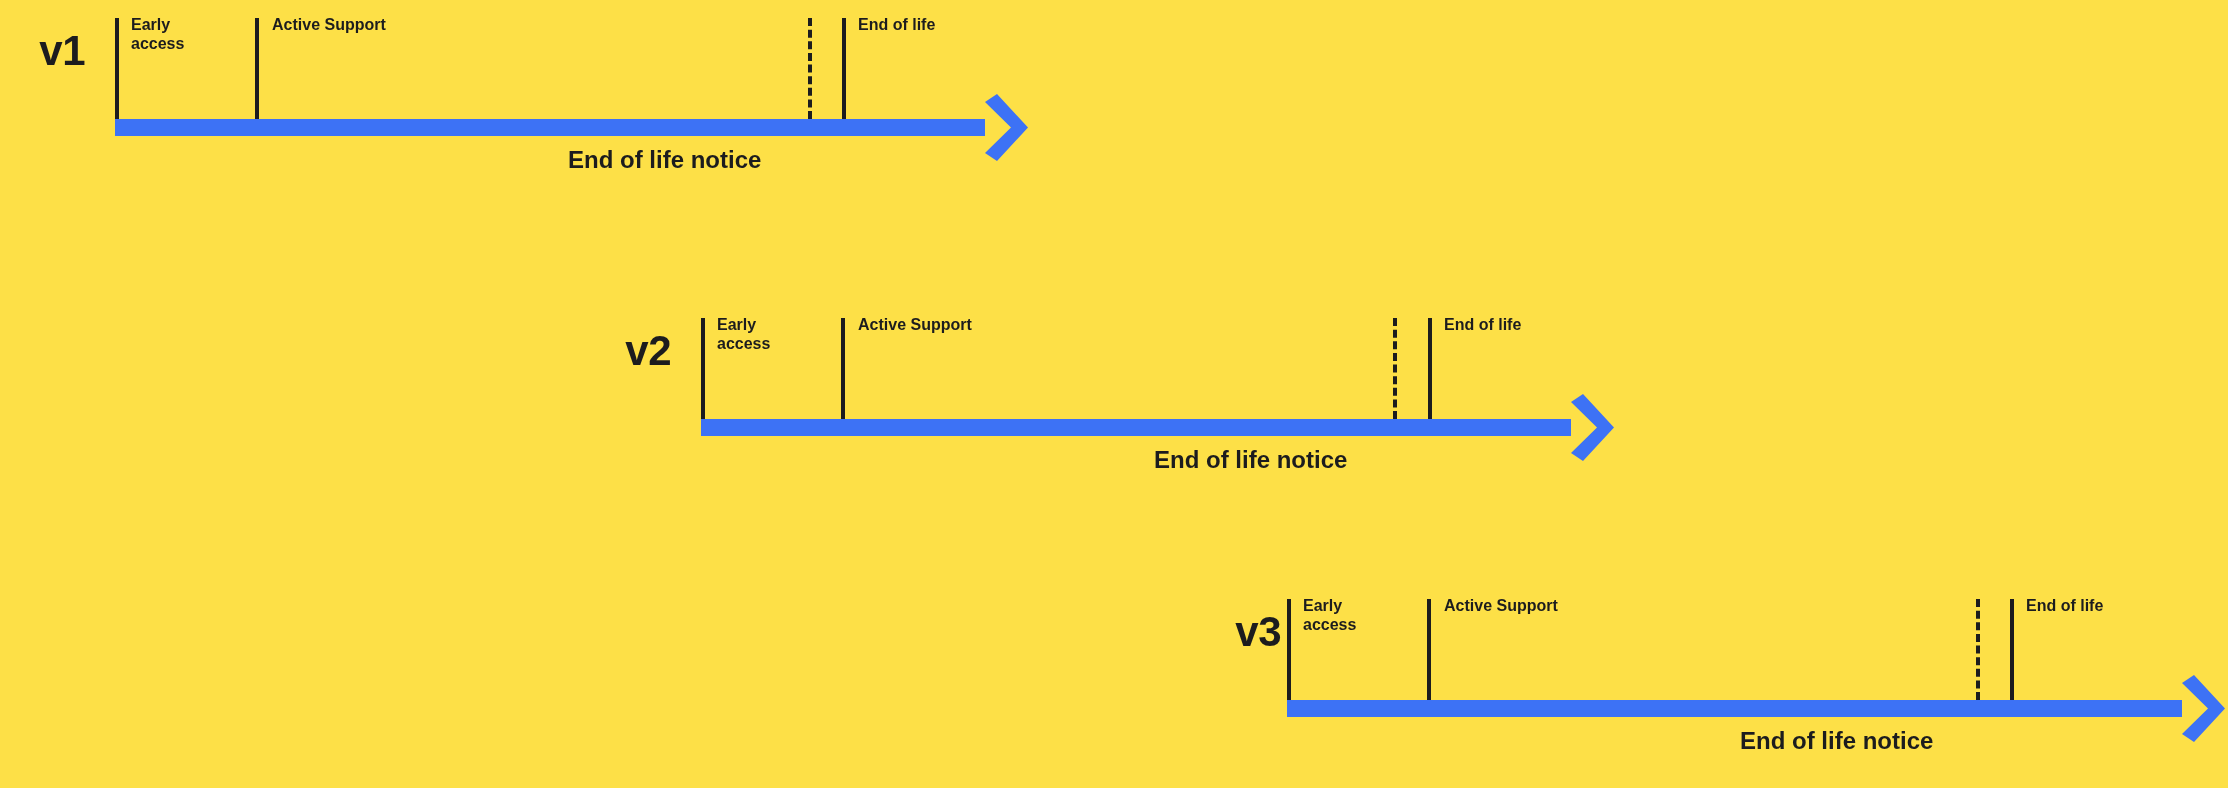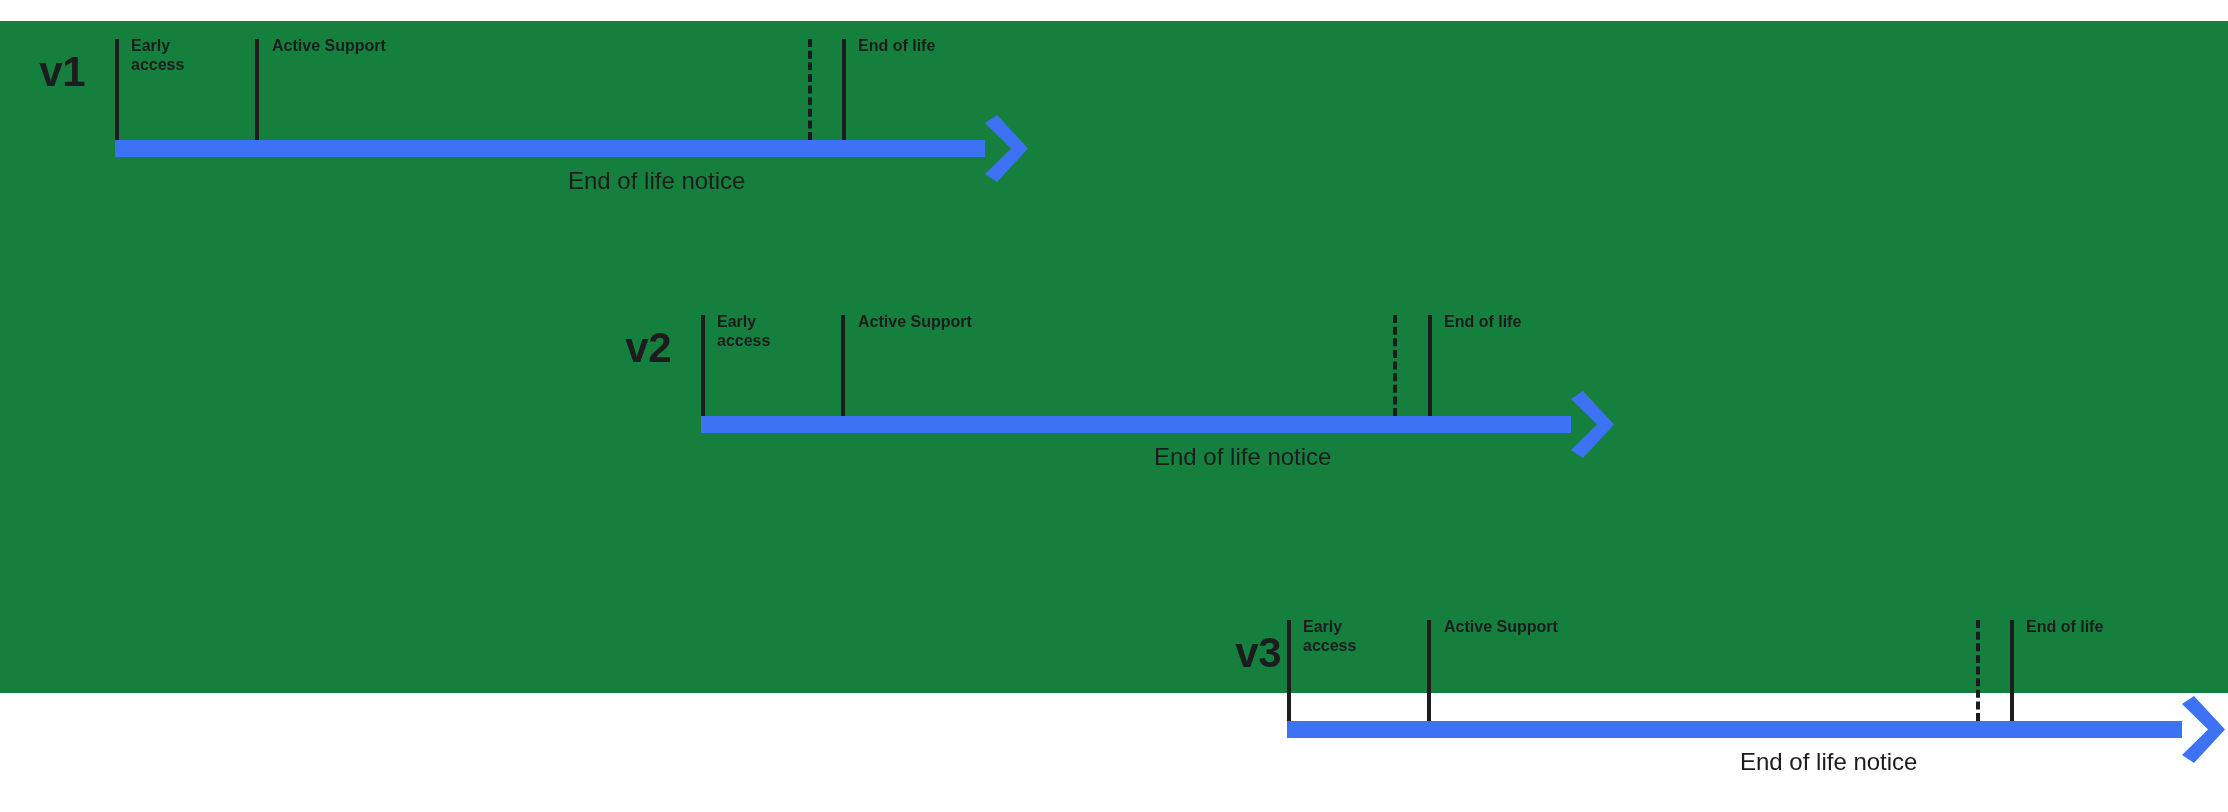--- a/index.html
+++ b/index.html
@@ -11,23 +11,22 @@
     width: 2228px;
     height: 812px;
     font-family: "Liberation Sans", sans-serif;
     overflow: hidden;
     position: relative;
   }
 
   #canvas {
     position: relative;
     width: 2228px;
-    height: 672px;
-    background: #15803d;
-    margin-top: 21px;
+    height: 788px;
+    background: #fde047;
   }
 
   .timeline-row {
     position: absolute;
     height: 230px;
   }
 
   
   .version-label {
     position: absolute;
@@ -86,21 +85,21 @@
     width: 46px;
     height: 67px;
   }
   .arrow-head svg { display: block; }
 
   
   .notice-label {
     position: absolute;
     top: 146px;
     font-size: 24px;
-    font-weight: 400;
+    font-weight: 700;
     color: #1c1c1e;
     line-height: 1.2;
     white-space: nowrap;
   }
 </style>
 </head>
 <body>
 
 <div id="canvas">
     <div class="timeline-row" style="left: 0px; top: 0px; width: 2228px;">
@@ -114,21 +113,21 @@
       <div class="phase-label" style="left: 272px; color: rgb(28, 28, 30);">Active Support</div>
       <div class="phase-label" style="left: 858px; color: rgb(28, 28, 30);">End of life</div>
       <div class="bar" style="left: 115px; width: 870px; background: rgb(61, 114, 245);"></div>
       <div class="arrow-head" style="left: 983px;">
         <svg width="46" height="67" viewBox="0 0 46 67">
           <polygon points="2,8 14,0 45,33.5 14,67 2,59 28,33.5" fill="#3D72F5"></polygon>
         </svg>
       </div>
       <div class="notice-label" style="left: 568px; color: rgb(28, 28, 30);">End of life notice</div>
     </div>
-    <div class="timeline-row" style="left: 0px; top: 276px; width: 2228px;">
+    <div class="timeline-row" style="left: 0px; top: 300px; width: 2228px;">
       <div class="version-label" style="left: 586px; width: 85px; color: rgb(28, 28, 30);">v2</div>
       <div class="divider" style="left: 701px; background: rgb(28, 28, 30);"></div>
       <div class="divider" style="left: 841px; background: rgb(28, 28, 30);"></div>
       <div class="divider" style="left: 1428px; background: rgb(28, 28, 30);"></div>
       <div class="divider-dashed" style="left: 1393px; border-left-color: rgb(28, 28, 30);"></div>
       <div class="phase-label" style="left: 717px; color: rgb(28, 28, 30);">Early
 access</div>
       <div class="phase-label" style="left: 858px; color: rgb(28, 28, 30);">Active Support</div>
       <div class="phase-label" style="left: 1444px; color: rgb(28, 28, 30);">End of life</div>
       <div class="bar" style="left: 701px; width: 870px; background: rgb(61, 114, 245);"></div>

